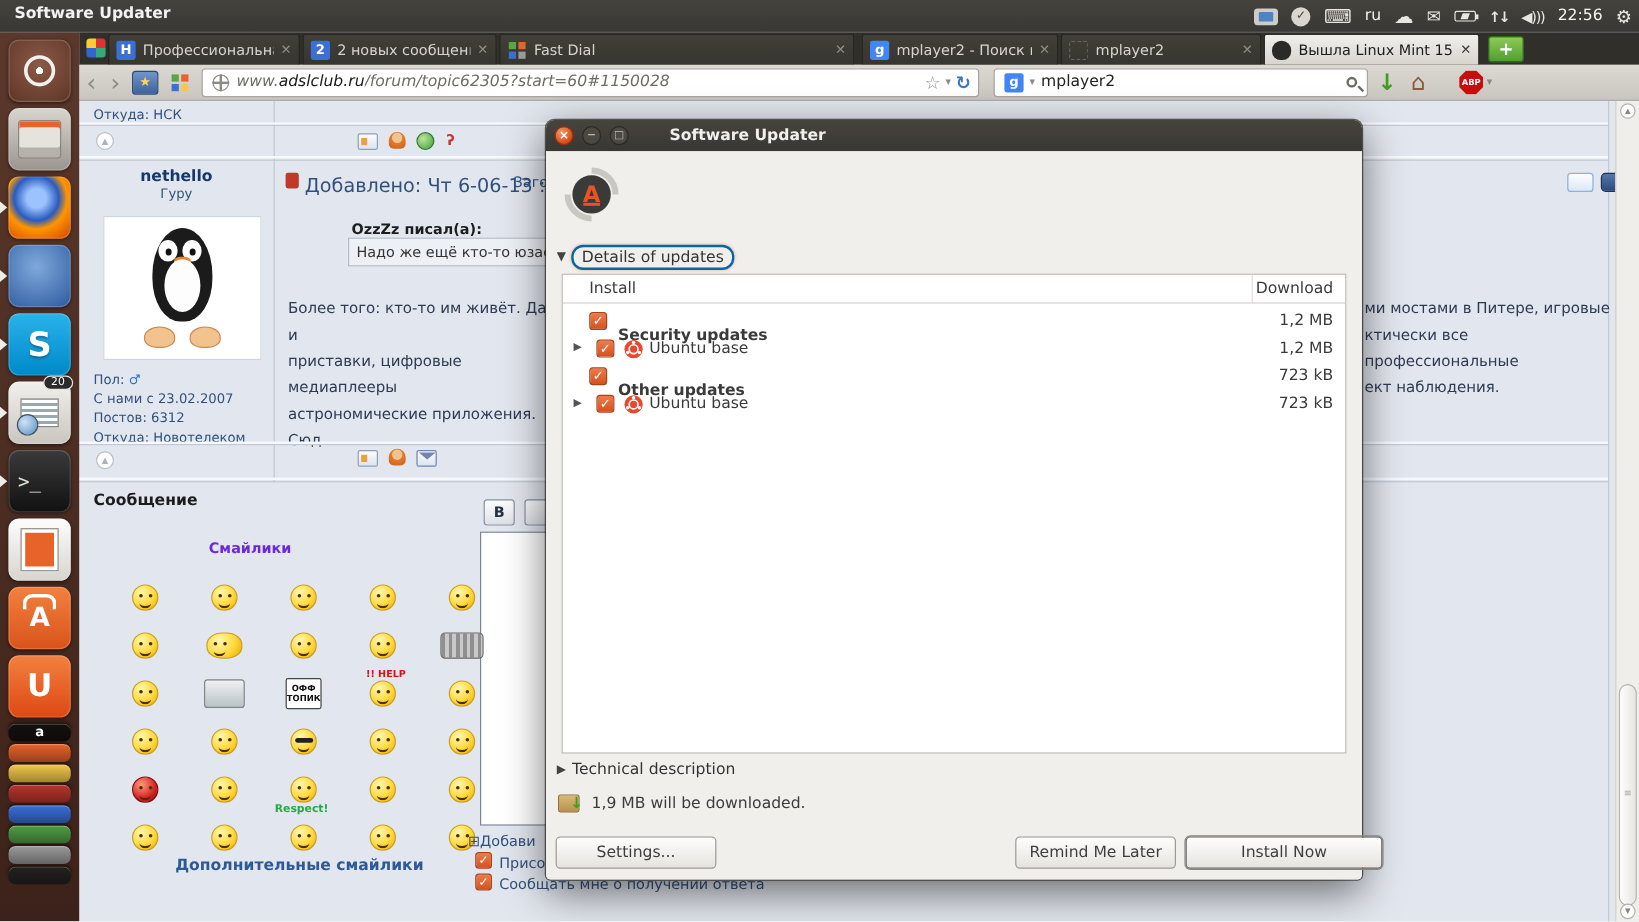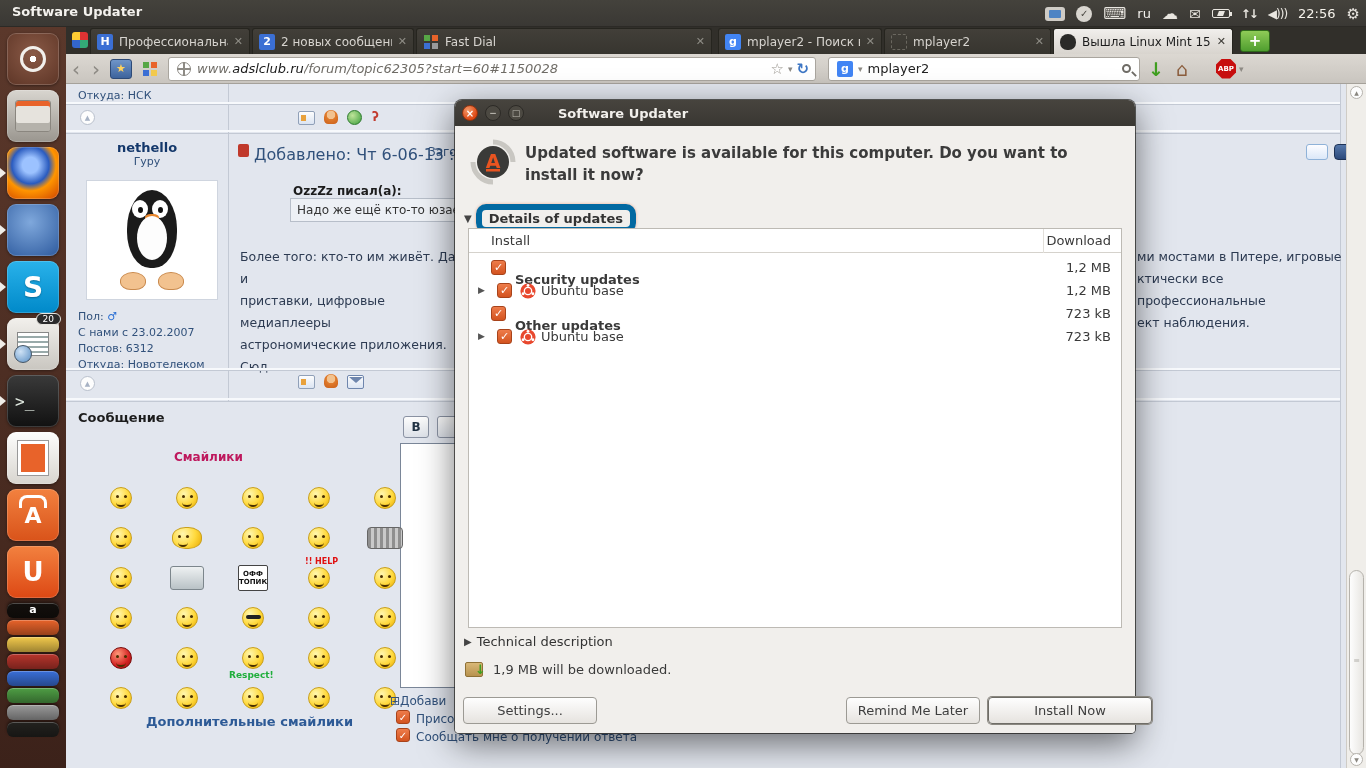--- a/index.html
+++ b/index.html
@@ -150,21 +150,21 @@
   .penguin .foot { position:absolute; bottom:0; width:26px; height:18px; background:#f2c28f; border-radius:60% 60% 50% 50%; border:1px solid #c98a4e; }
   .quotehead { font-weight:bold; color:#1c1c1c; }
   .quotebox { position:absolute; background:#edf0f5; border:1px solid #b7bec9; padding:4px 6px; white-space:nowrap; overflow:hidden; color:#333; }
   .postbody { position:absolute; white-space:pre-line; line-height:22px; font-size:12.5px; }
   .qico { position:absolute; width:22px; height:16px; border:1px solid #8fb2d8; border-radius:3px; background:linear-gradient(#fdfdff,#dbe8f8); }
   .bluebtn { position:absolute; width:18px; height:16px; background:linear-gradient(#5577aa,#2c4a7c); border-radius:4px; border:1px solid #1d3256; }
   .msgtitle { font-weight:bold; font-size:13px; color:#1c1c1c; }
   .fmtbtn { position:absolute; height:22px; background:linear-gradient(#fdfdfd,#dde1e8); border:1px solid #8a92a3; border-radius:3px;
     color:#234; font-weight:bold; font-size:12px; text-align:center; line-height:20px; }
   .textarea { position:absolute; background:#fff; border:1px solid #7a8698; }
-  .smtitle { font-weight:bold; font-size:12px; color:#be185d; }
+  .smtitle { font-weight:bold; font-size:12px; color:#6d28d9; }
   #smgrid { position:absolute; left:88px; top:478px; width:330px; display:grid; grid-template-columns:repeat(5,66px); grid-auto-rows:40px; }
   .scell { display:flex; align-items:center; justify-content:center; position:relative; }
   .sm { width:22px; height:22px; border-radius:50%; position:relative;
     background:radial-gradient(circle at 35% 30%,#fff7b0,#ffd93d 55%,#e8a800); border:1px solid #c9a01c; }
   .sm::before { content:""; position:absolute; left:5px; top:7px; width:3px; height:3px; background:#4a3000; border-radius:50%; box-shadow:8px 0 0 #4a3000; }
   .sm::after { content:""; position:absolute; left:5px; top:10px; width:10px; height:7px; border-bottom:2px solid #4a3000; border-radius:50%; }
   .s-troll { width:30px; border-radius:45%; }
   .s-accordion { width:36px; border-radius:4px; background:repeating-linear-gradient(90deg,#8f8f8f 0 3px,#c9c9c9 3px 6px); border-color:#666; }
   .s-accordion::before,.s-accordion::after { display:none; }
   .s-desk { width:34px; height:24px; border-radius:3px; background:linear-gradient(#eef1f2,#b9c2c6); border-color:#7c868c; }
@@ -199,21 +199,21 @@
   #dtitle .wt { color:#f2f0ec; font-weight:bold; font-size:13px; margin-left:34px; }
   .wbtn { width:16px; height:16px; border-radius:50%; margin-left:7px; display:inline-flex; align-items:center; justify-content:center;
     font-size:10px; font-weight:bold; }
   .wclose { background:radial-gradient(circle at 35% 30%,#f49a6a,#dd4814 70%); border:1px solid #8f330f; color:#fff; }
   .wmin,.wmax { background:#4c4942; border:1px solid #2c2a26; color:#bdbab2; font-size:9px; }
   #dbody { position:absolute; left:0; top:26px; width:680px; height:607px; background:#f1efec; border-radius:0 0 4px 4px; }
   #appicon { position:absolute; left:14px; top:12px; }
   #dheading { position:absolute; left:70px; top:16px; width:590px; font-size:15px; font-weight:bold; color:#3b3b3b; line-height:22px; }
   #detailsrow { position:absolute; left:9px; top:78px; display:flex; align-items:center; gap:4px; font-size:13px; color:#333; }
   .exp { font-size:10px; color:#444; }
-  .pill { border:6px solid #0369a1; border-radius:10px; padding:1px 7px; box-shadow:0 0 3px rgba(233,84,32,.45);font-weight:bold; }
+  .pill { border:2px solid #0369a1; border-radius:10px; padding:1px 7px; box-shadow:0 0 3px rgba(233,84,32,.45); }
   #utable { position:absolute; left:13px; top:102px; width:654px; height:400px; background:#fff; border:1px solid #bdbab4; font-size:13px; color:#3a3a3a; }
   #uthead { position:absolute; left:0; top:0; width:652px; height:24px; border-bottom:1px solid #d5d2cc; }
   #uthead .h1 { position:absolute; left:22px; top:4px; }
   #uthead .h2 { position:absolute; right:10px; top:4px; }
   #uthead .cdiv { position:absolute; left:574px; top:0; width:1px; height:24px; background:#e2dfda; }
   .urow { position:absolute; left:0; width:652px; height:23px; }
   .uck { position:absolute; top:3px; width:15px; height:15px; border-radius:3px; background:linear-gradient(#ee7c4a,#d3531f);
     border:1px solid #a8431a; color:#fff; font-size:11px; font-weight:bold; text-align:center; line-height:14px; }
   .uexp { position:absolute; left:9px; top:5px; font-size:9px; color:#555; }
   .ulabel { position:absolute; top:3px; }
@@ -556,21 +556,20 @@
       <span class="wt">Software Updater</span>
     </div>
     <div id="dbody">
       <svg id="appicon" width="48" height="48" viewBox="0 0 48 48">
         <circle cx="24" cy="24" r="16" fill="#3a3a38"></circle>
         <path d="M24 4 A20 20 0 0 1 44 24" stroke="#c9c7c2" stroke-width="5" fill="none"></path>
         <path d="M24 44 A20 20 0 0 1 4 24" stroke="#c9c7c2" stroke-width="5" fill="none"></path>
         <text x="24" y="30" font-size="19" font-weight="bold" fill="#e95420" text-anchor="middle" font-family="DejaVu Sans, sans-serif">A</text>
         <rect x="17" y="31" width="14" height="2.5" fill="#e95420"></rect>
       </svg>
-      <div id="dheading">Updated software is available for this computer. Do you want to install it now?</div>
 
       <div id="detailsrow">
         <span class="exp">▼</span>
         <span class="pill">Details of updates</span>
       </div>
 
       <div id="utable">
         <div id="uthead">
           <span class="h1">Install</span>
           <span class="h2">Download</span>

